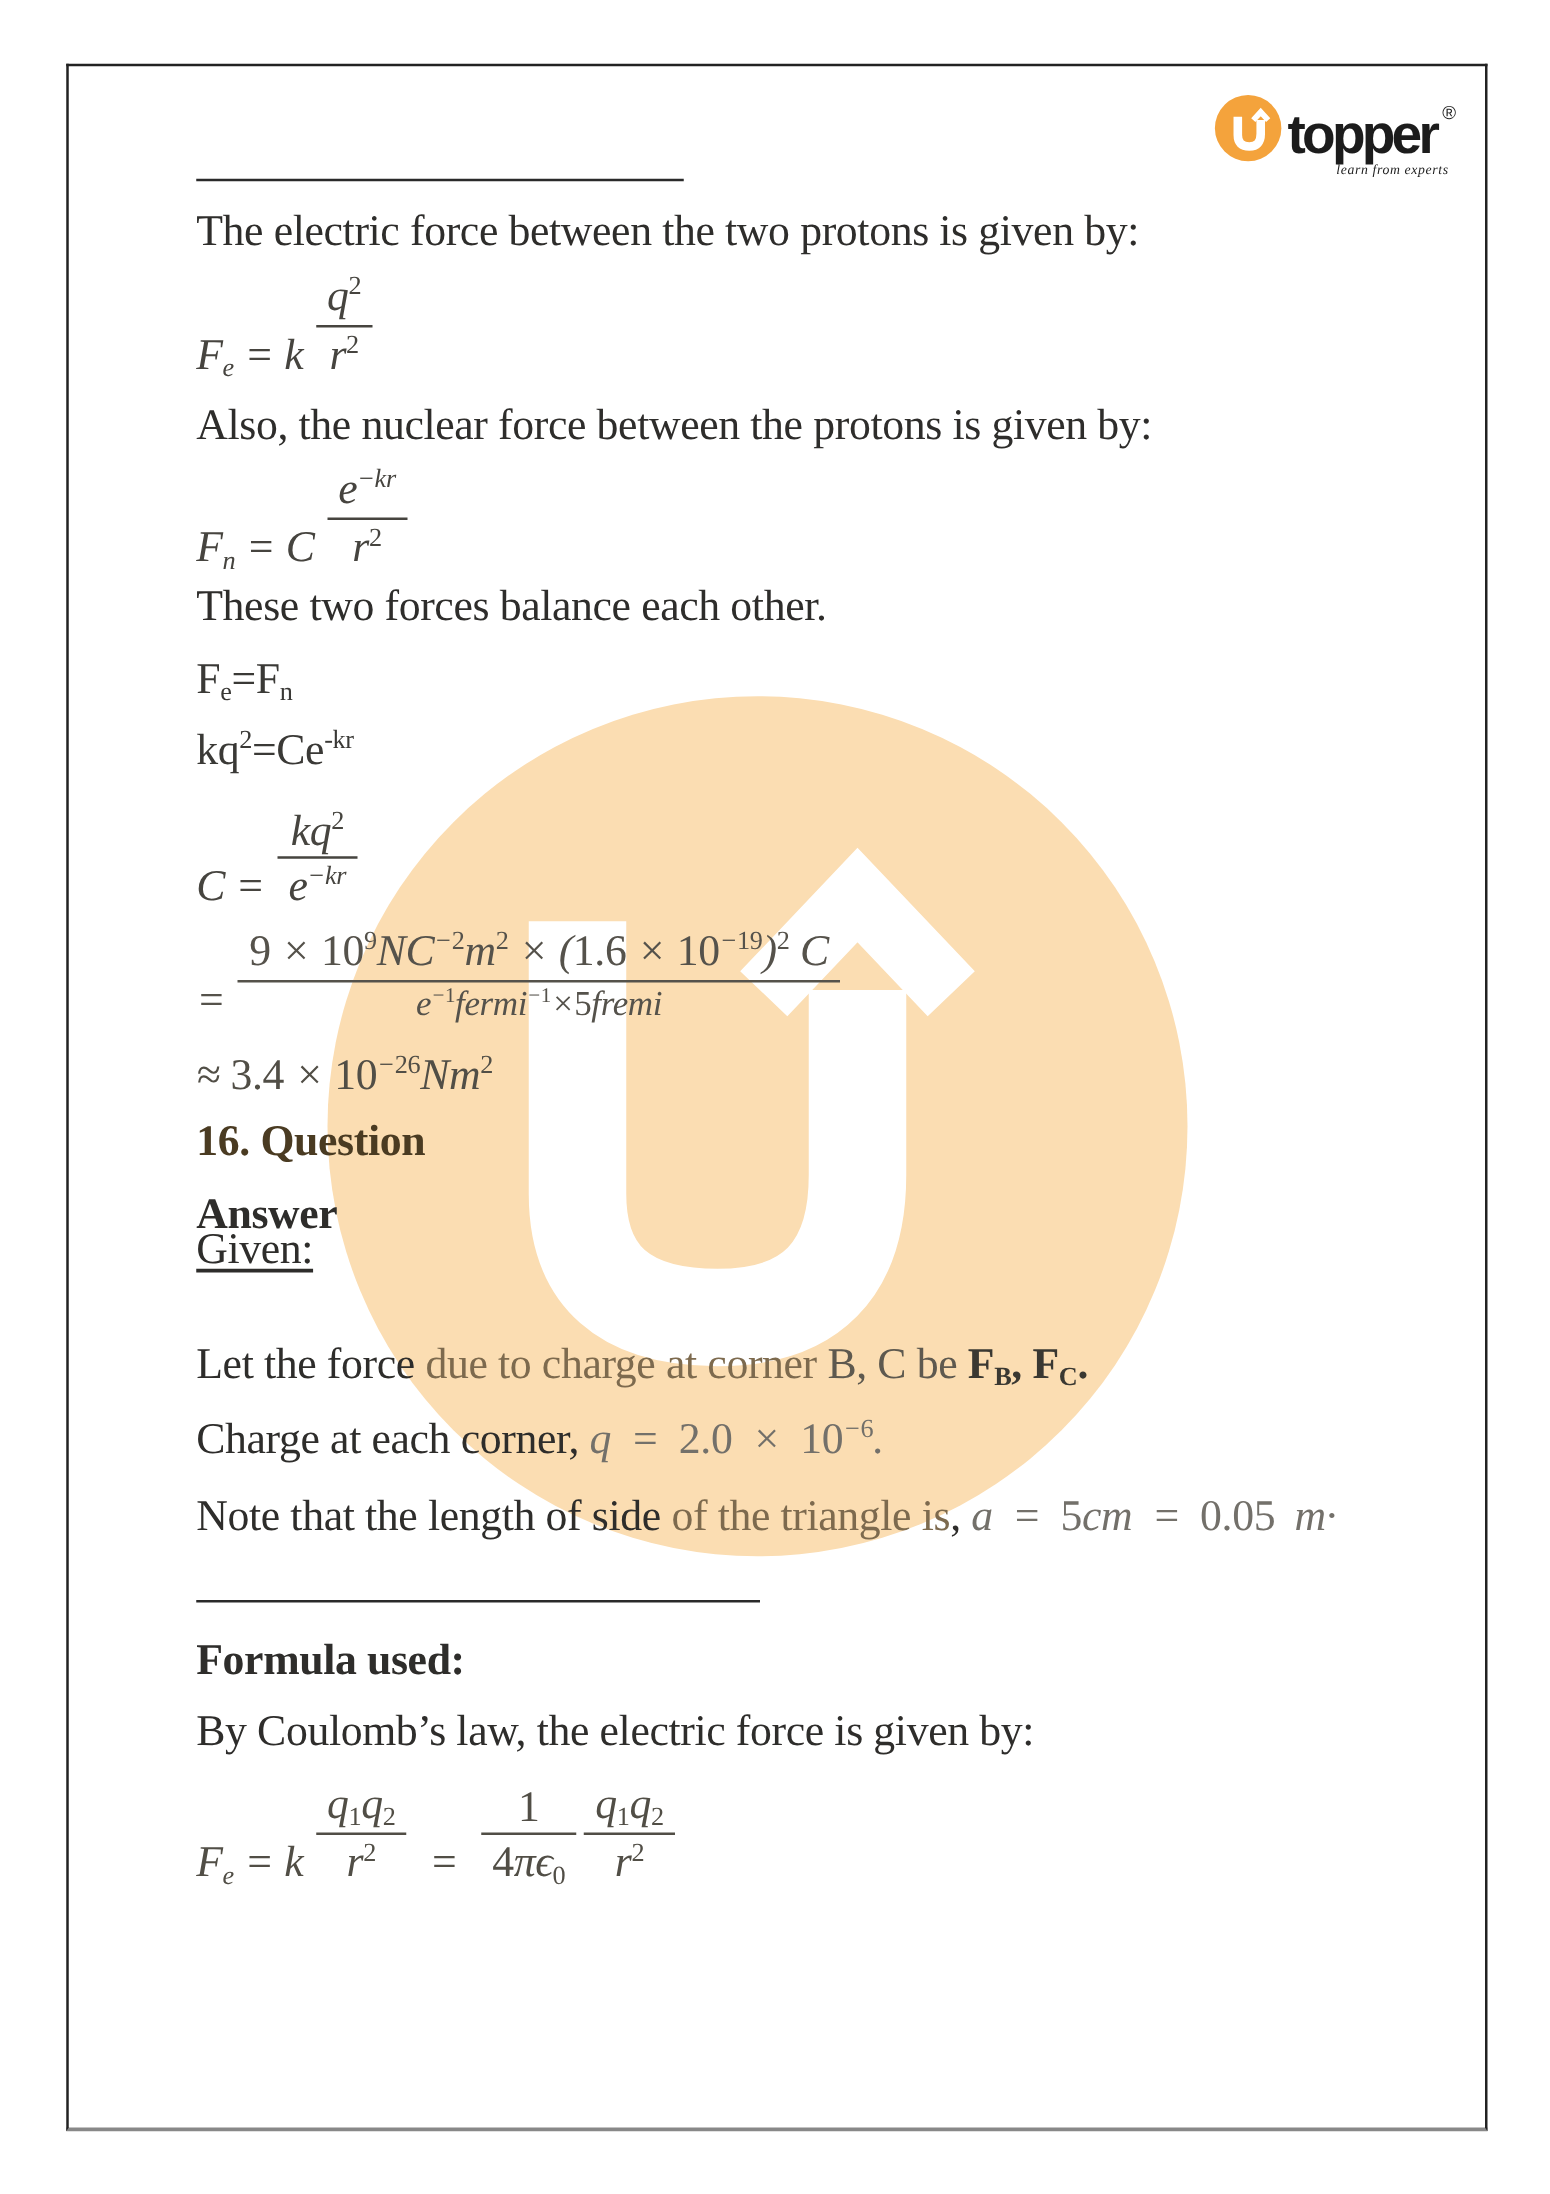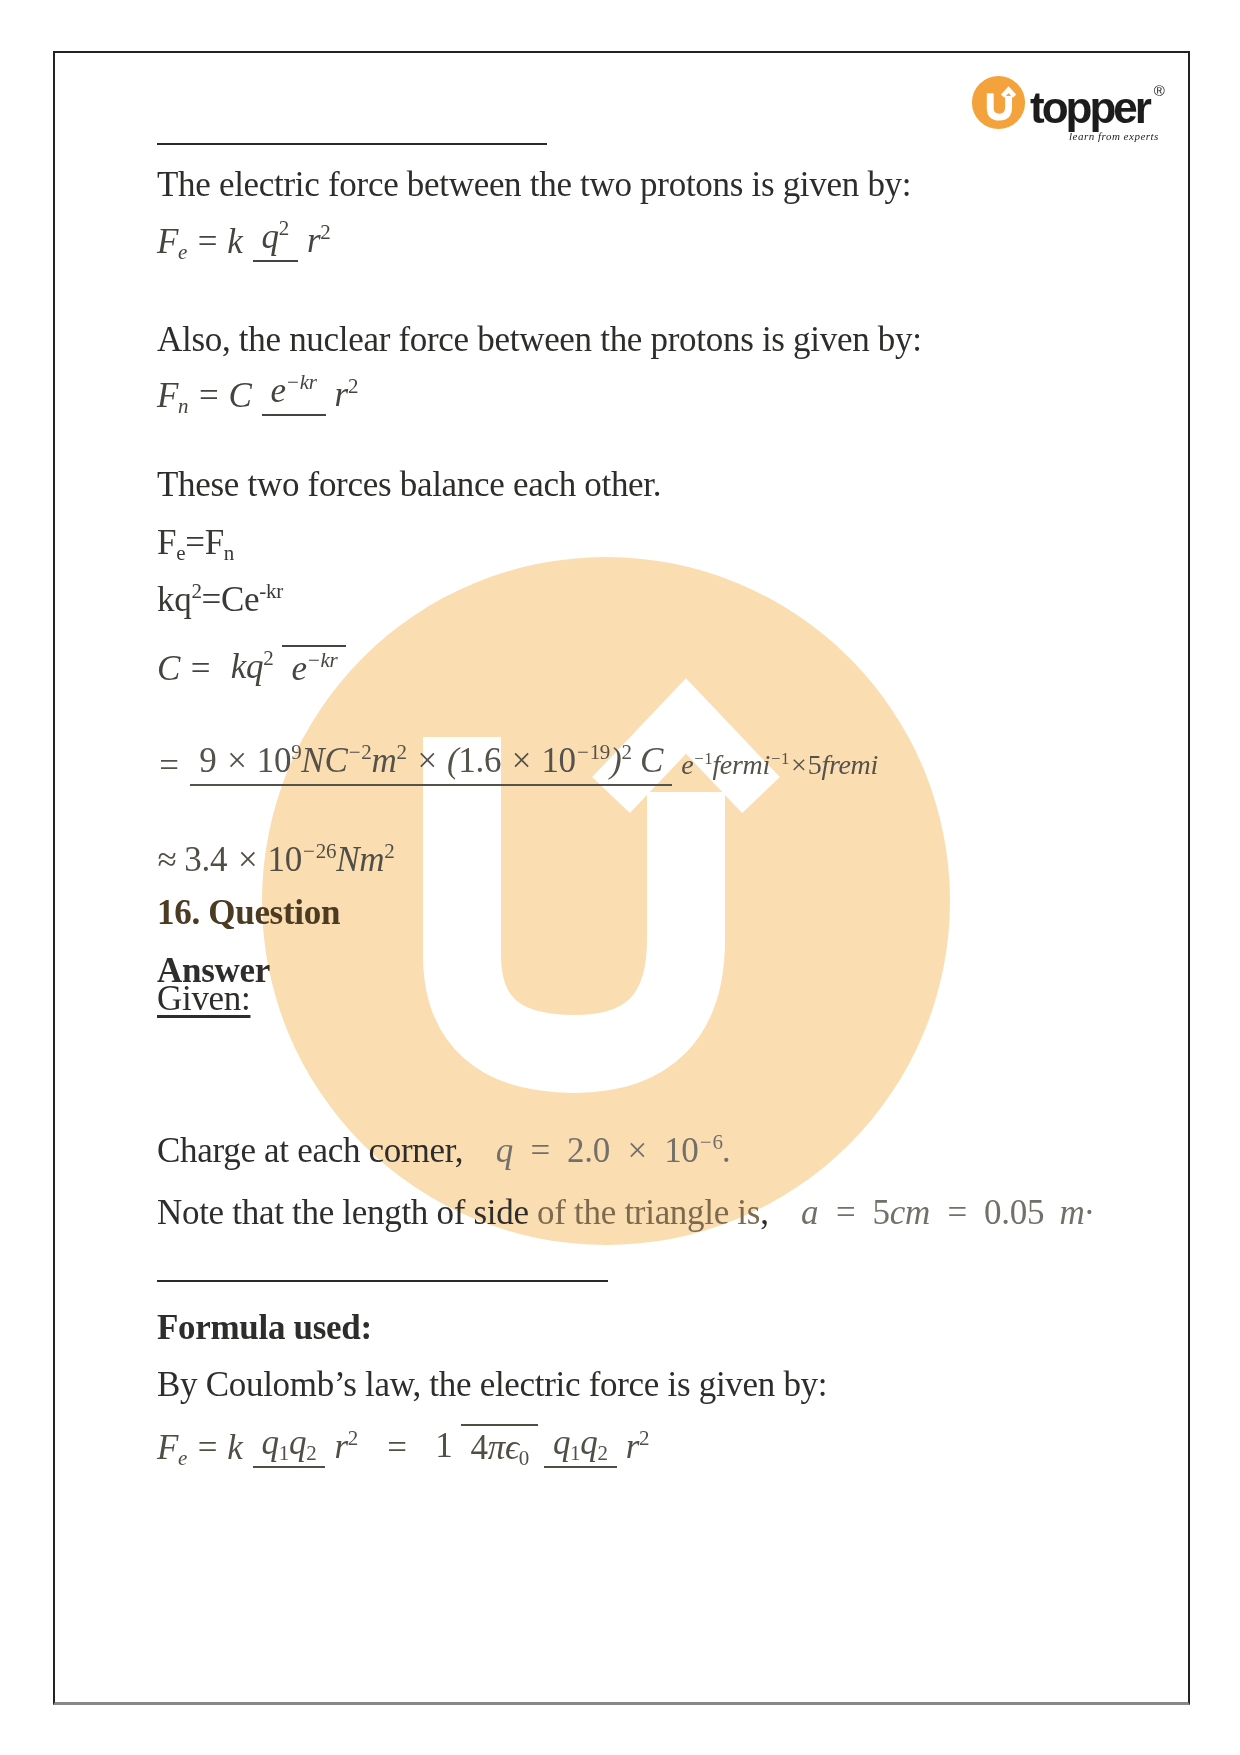--- a/index.html
+++ b/index.html
@@ -14,31 +14,31 @@
         border:2px solid var(--border);border-bottom:3px solid #888;z-index:2;background:transparent;}
   .line{position:absolute;left:102px;white-space:nowrap;font-size:35px;line-height:1.15;letter-spacing:-0.3px;}
   .bold{font-weight:bold;}
   .underline{text-decoration:underline;text-underline-offset:5px;}
   .divider{position:absolute;left:102px;height:2px;background:#2a2a2a;}
   sub{font-size:0.6em;vertical-align:-0.28em;line-height:0;}
   sup{font-size:0.6em;vertical-align:0.6em;line-height:0;}
   .rm{font-style:normal;}
   .math-display{color:var(--mathink);font-style:italic;display:flex;align-items:flex-end;gap:10px;}
   .math-roman{color:#3a3936;font-style:normal;}
-  .frac{display:inline-flex;flex-direction:row;align-items:center;vertical-align:middle;}
+  .frac{display:inline-flex;flex-direction:column;align-items:center;vertical-align:middle;}
   .frac .num{padding:0 9px 3px;border-bottom:2.5px solid currentColor;}
   .frac .den{padding:2px 9px 0;}
   .frac.barden .num{border-bottom:none;padding-bottom:0;}
   .frac.barden .den{border-top:2.5px solid currentColor;}
   .frac .den.small, .den-small .den{font-size:28px;}
   .ink{color:var(--ink);}
   .brown{color:var(--brown);}
   .gray2{color:var(--gray2);}
   .inkbold{color:#3a3832;font-weight:bold;}
-  .graymath{color:var(--graymath);font-style:italic;word-spacing:7px;margin-left:24px;}
+  .graymath{color:var(--graymath);font-style:italic;word-spacing:7px;}
   .logo-block{position:absolute;top:19px;left:916px;display:flex;align-items:flex-end;gap:4px;z-index:3;}
   .logo-circle-svg{width:55px;height:55px;margin-top:3px;}
   .brand-wrap{position:relative;display:inline-block;}
   .brand{font-family:"Liberation Sans","DejaVu Sans",sans-serif;font-weight:800;
          font-size:44px;letter-spacing:-3px;color:#1c1c1c;line-height:1;}
   .reg{position:absolute;right:-16px;top:-4px;font-size:15px;color:#1c1c1c;font-family:"Liberation Sans",sans-serif;}
   .tagline{position:absolute;right:-10px;bottom:-12px;font-style:italic;font-size:11px;color:#222;
            font-family:"Liberation Serif",serif;white-space:nowrap;letter-spacing:0.5px;}
 </style>
 </head>
@@ -117,20 +117,21 @@
   <div class="line math-display" style="top:787px;color:#514e46">
     <span>≈ <span class="rm">3.4</span> × <span class="rm">10</span><sup>−<span class="rm">26</span></sup>Nm<sup><span class="rm">2</span></sup></span>
   </div>
 
   <div class="line bold" style="top:840px;color:#4a3b22">16. Question</div>
 
   <div class="line bold" style="top:898px">Answer</div>
 
   <div class="line underline" style="top:926px">Given:</div>
 
+  <div class="line" style="top:1018px"><span class="ink">Let the force </span><span class="brown">due to charge at corner </span><span class="gray2">B, C be </span><span class="inkbold">F<sub>B</sub>, F<sub>C</sub>.</span></div>
 
   <div class="line" style="top:1078px"><span class="ink">Charge at each corner, </span><span class="graymath">q = <span class="rm">2.0</span> × <span class="rm">10</span><sup>−<span class="rm">6</span></sup>.</span></div>
 
   <div class="line" style="top:1140px"><span class="ink">Note that the length of side </span><span class="brown">of the triangle is</span><span class="ink">, </span><span class="graymath">a = <span class="rm">5</span>cm = <span class="rm">0.05</span> m·</span></div>
 
   <div class="divider" style="top:1227px;width:451px"></div>
 
   <div class="line bold" style="top:1255px">Formula used:</div>
 
   <div class="line" style="top:1312px">By Coulomb’s law, the electric force is given by:</div>

